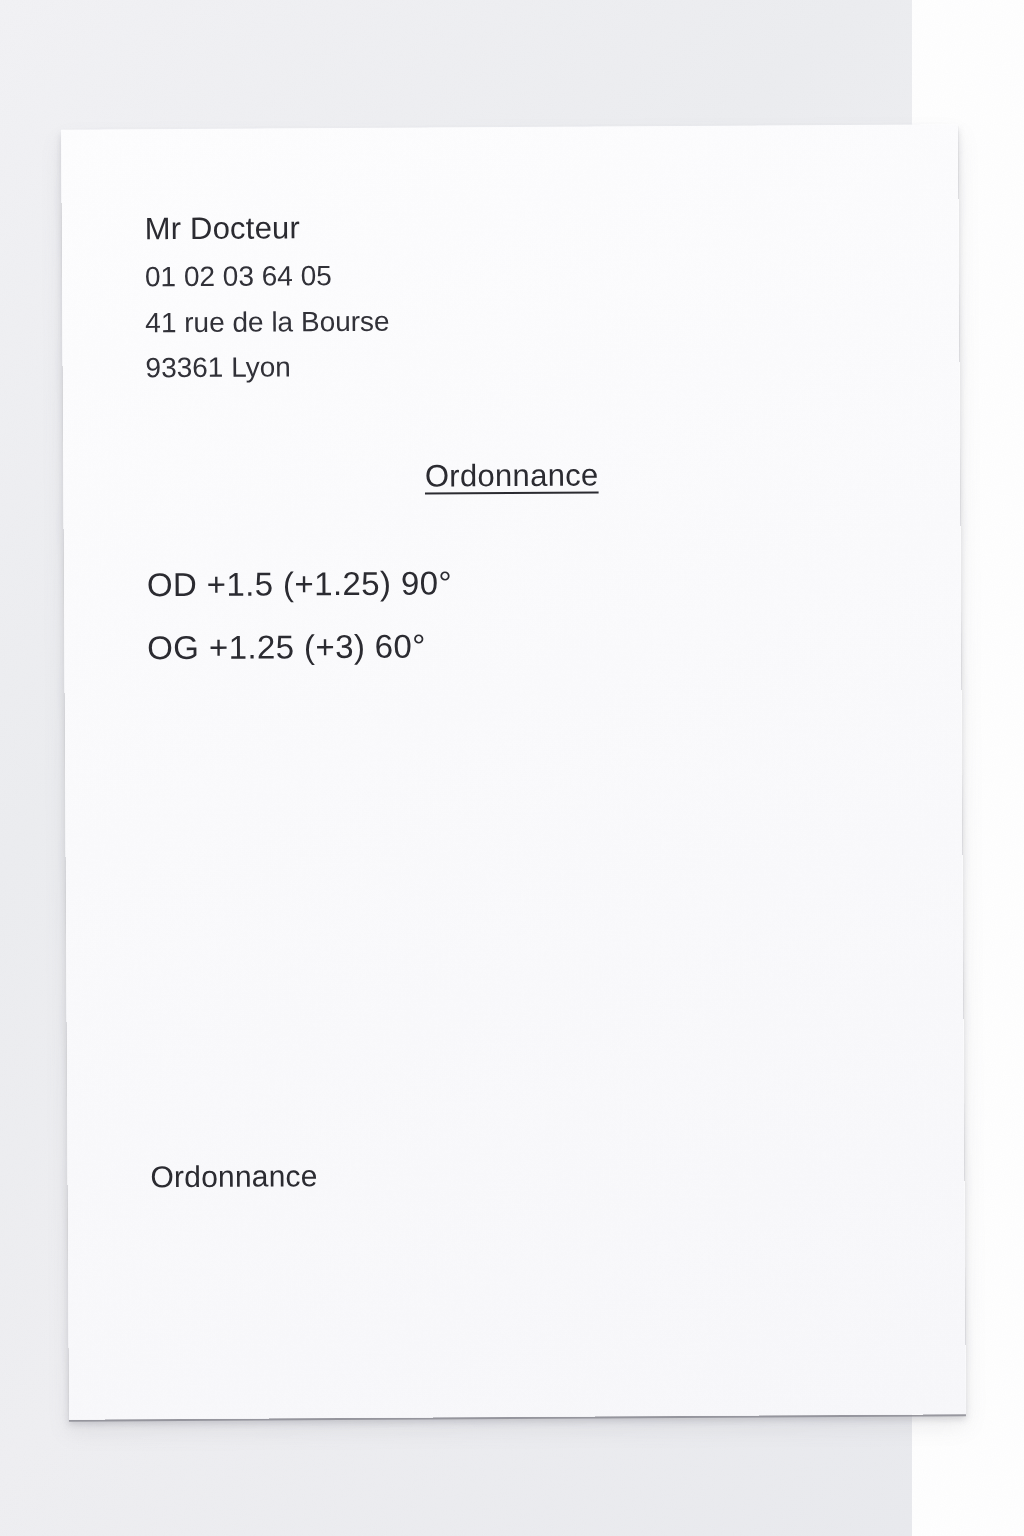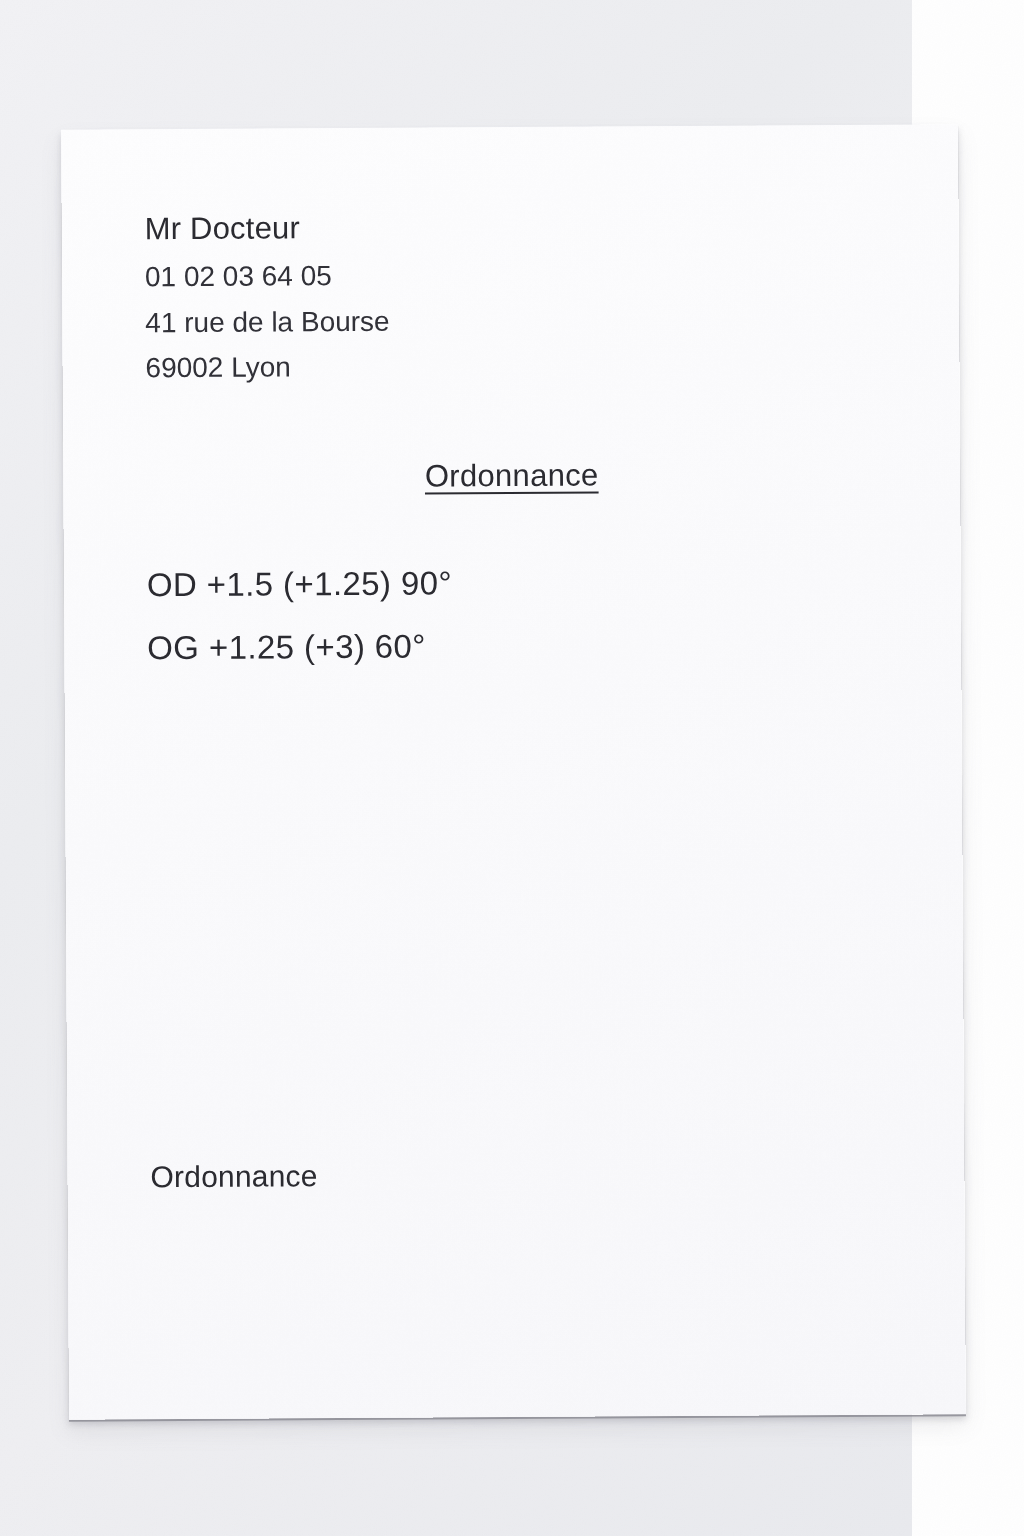--- a/index.html
+++ b/index.html
@@ -97,21 +97,21 @@
       </filter>
       <rect width="897" height="1290" filter="url(#grainPaper)"></rect>
     </svg>
 
     <div class="doc-text doctor-name">Mr Docteur</div>
 
     <div class="doc-text doctor-phone">01 02 03 64 05</div>
 
     <div class="doc-text doctor-addr1">41 rue de la Bourse</div>
 
-    <div class="doc-text doctor-addr2">69002 Lyon</div>
+    <div class="doc-text doctor-addr2">93361 Lyon</div>
 
     <div class="doc-text title">Ordonnance</div>
 
     <div class="doc-text rx-line-od">OD +1.5 (+1.25) 90°</div>
 
     <div class="doc-text rx-line-og">OG +1.25 (+3) 60°</div>
 
     <div class="doc-text signature">Ordonnance</div>
 
   </div>

